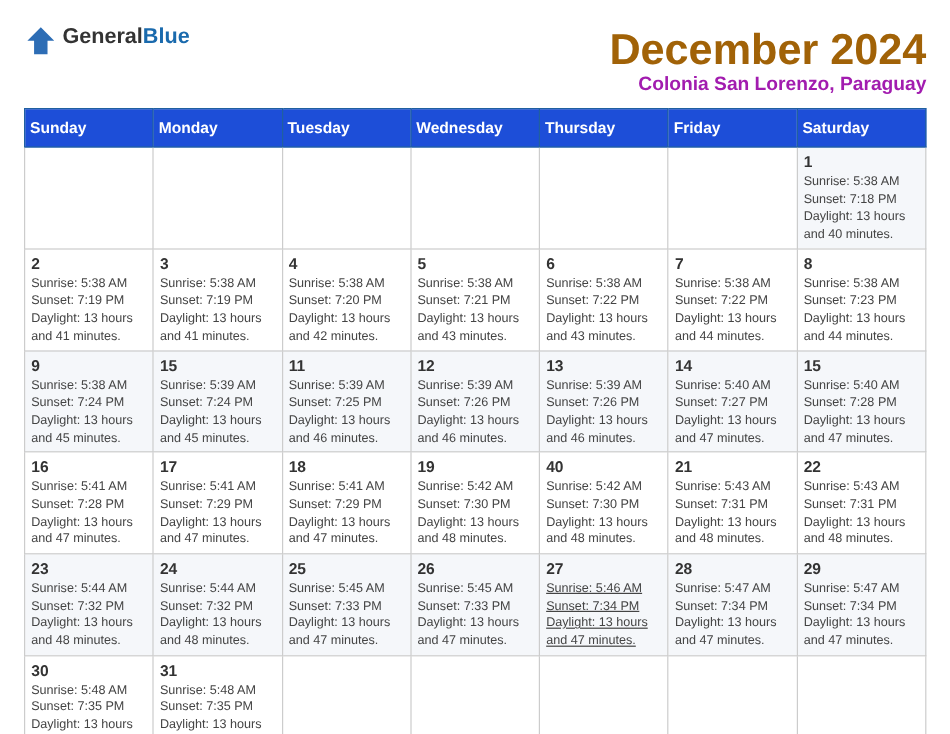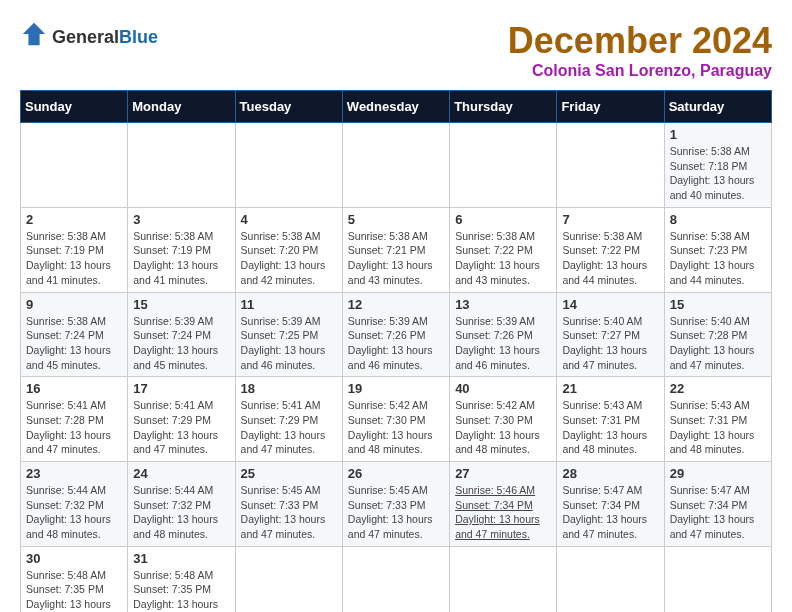--- a/index.html
+++ b/index.html
@@ -11,21 +11,21 @@
       padding: 20px;
     }
     .header-area {
       display: flex;
       justify-content: space-between;
       align-items: flex-start;
       margin-bottom: 10px;
     }
     .logo {
       display: flex;
-      align-items: flex-end;
+      align-items: flex-start;
       gap: 4px;
     }
     .logo-text-general {
       font-size: 18px;
       font-weight: bold;
       color: #333;
     }
     .logo-text-blue {
       font-size: 18px;
       font-weight: bold;
@@ -47,21 +47,21 @@
       font-size: 16px;
       color: #a21caf;
       font-weight: bold;
     }
     table {
       width: 100%;
       border-collapse: collapse;
       font-size: 11px;
     }
     thead tr th {
-      background-color: #0f172a;
+      background-color: #1d4ed8;
       color: #fff;
       padding: 8px 4px;
       text-align: left;
       font-size: 13px;
       font-weight: bold;
       border: 1px solid #2060a0;
     }
     tbody tr td {
       vertical-align: top;
       padding: 4px 5px;

